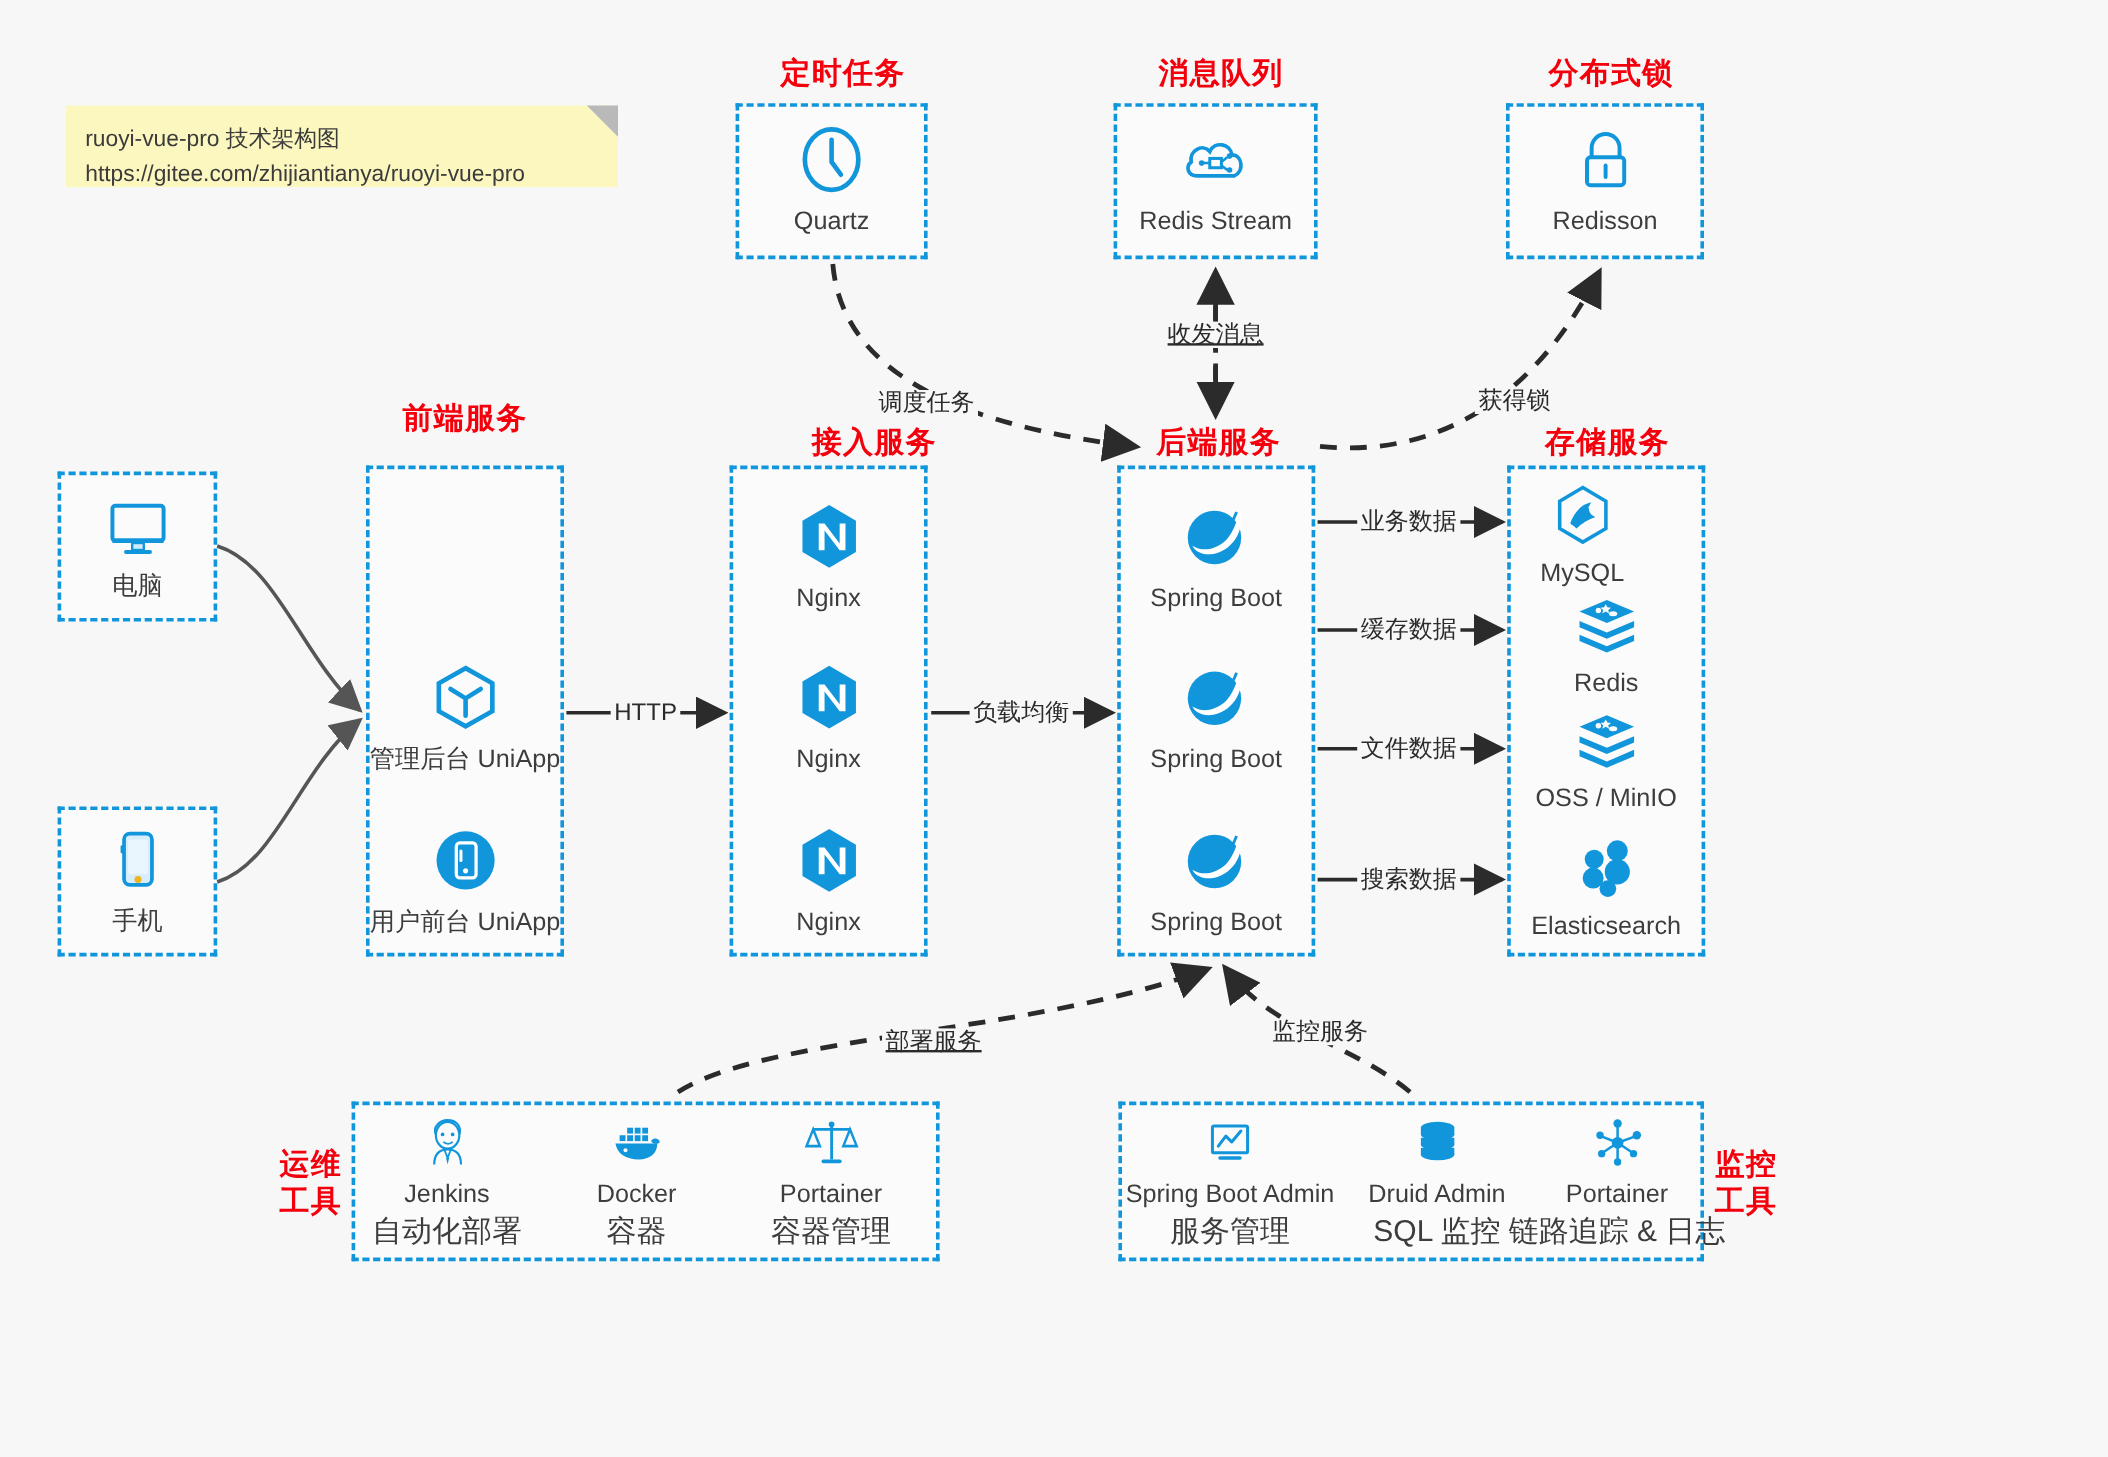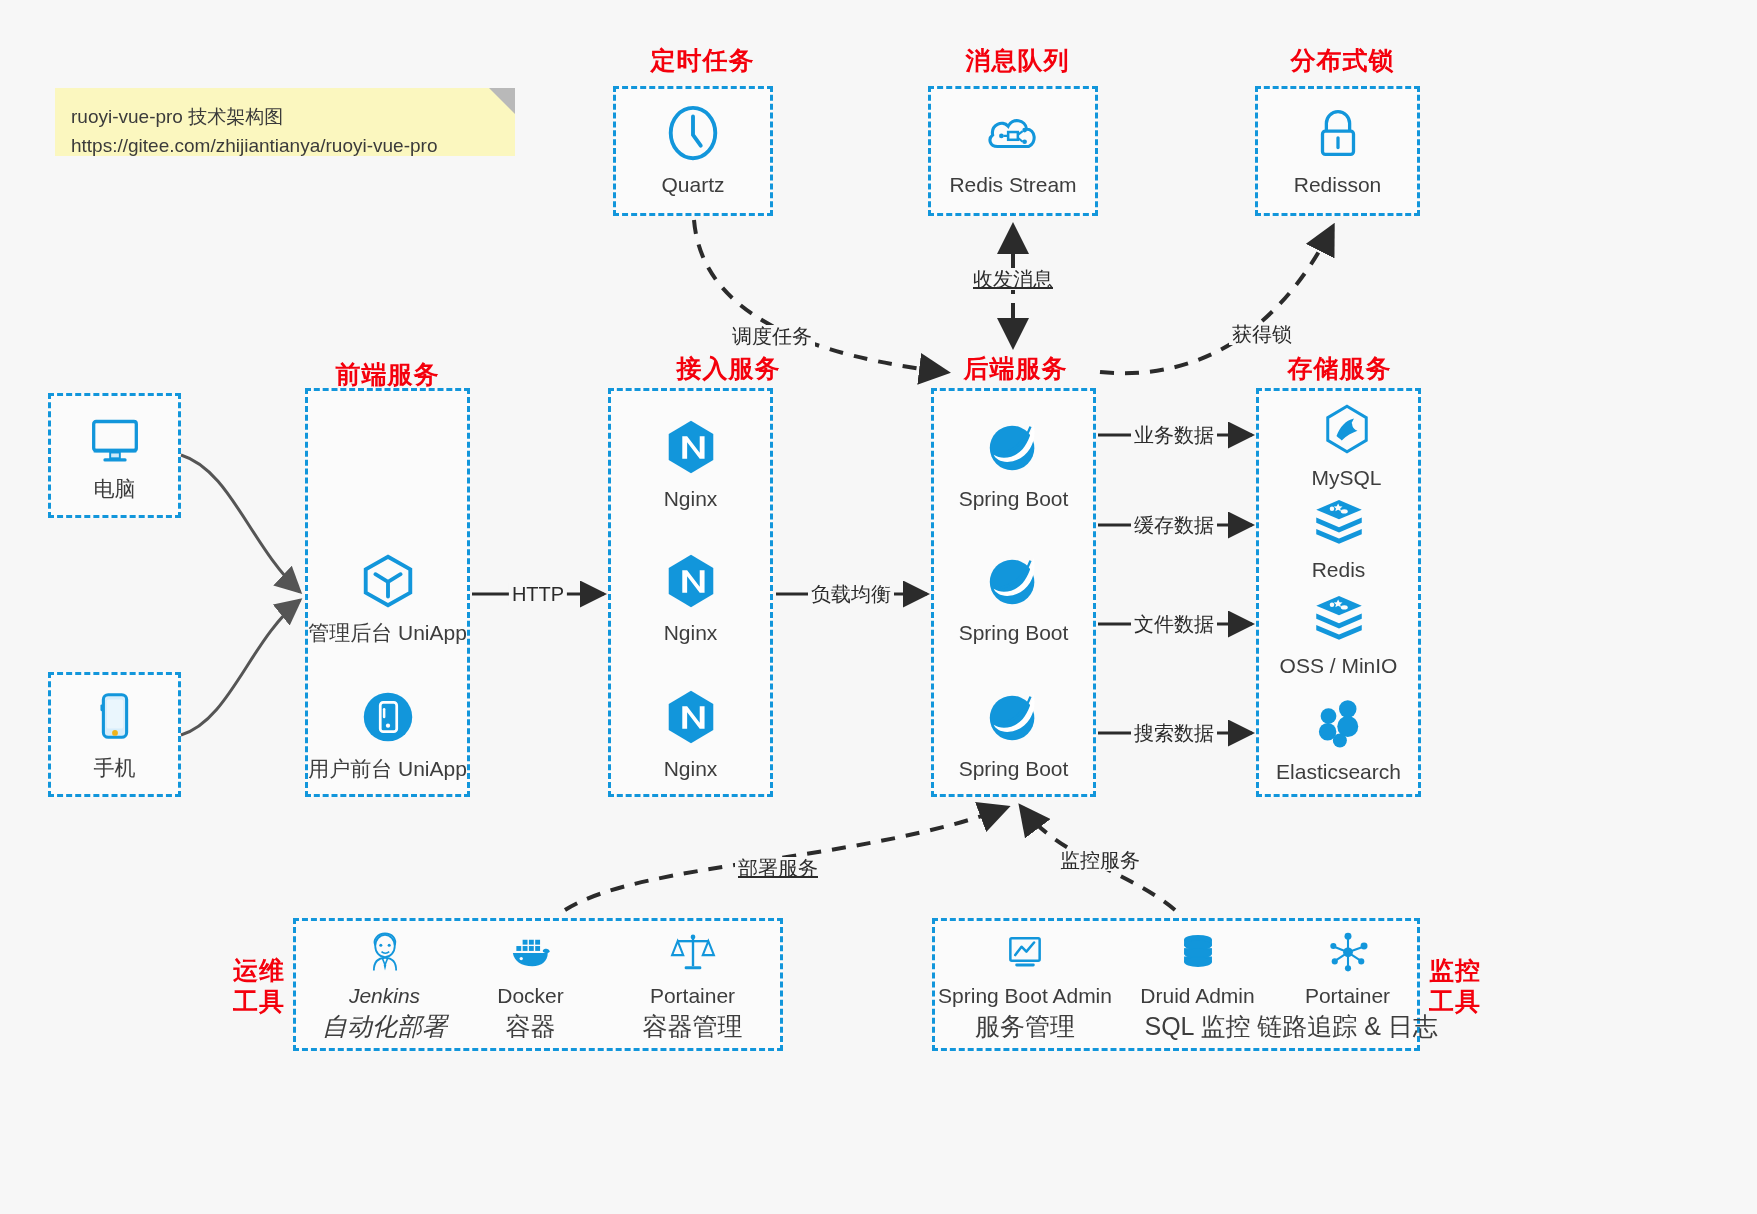--- a/index.html
+++ b/index.html
@@ -35,21 +35,21 @@
   <div class="note" style="left:55px;top:88px;width:460px;height:68px;">
     <div>ruoyi-vue-pro 技术架构图</div>
     <div>https://gitee.com/zhijiantianya/ruoyi-vue-pro</div>
     <span class="corner"></span>
   </div>
 
   <div class="grp-title" style="left:615px;top:44px;width:175px;">定时任务</div>
   <div class="grp-title" style="left:930px;top:44px;width:175px;">消息队列</div>
   <div class="grp-title" style="left:1255px;top:44px;width:175px;">分布式锁</div>
 
-  <div class="grp-title" style="left:300px;top:358px;width:175px;">前端服务</div>
+  <div class="grp-title" style="left:300px;top:332px;width:175px;">前端服务</div>
   <div class="grp-title" style="left:641px;top:352px;width:175px;font-family:Liberation Mono, monospace;">接入服务</div>
   <div class="grp-title" style="left:928px;top:352px;width:175px;">后端服务</div>
   <div class="grp-title" style="left:1252px;top:352px;width:175px;">存储服务</div>
 
   <div class="grp-title side" style="left:228px;top:955px;width:62px;">
     <div>运维</div>
     <div>工具</div>
   </div>
   <div class="grp-title side" style="left:1424px;top:955px;width:62px;">
     <div>监控</div>
@@ -228,21 +228,21 @@
   </div>
   <div class="node" style="left:931px;top:682px;width:165px;height:105px;">
     <svg class="ico" viewBox="0 0 64 64">
       <circle cx="30" cy="33" r="23" fill="#1296db"></circle>
       <path d="M52 8 C56 22 50 40 33 46 C22 50 13 45 11 40 C20 46 33 43 41 34 C47 27 50 17 52 8 Z" fill="#ffffff"></path>
       <path d="M49 11 C44 25 33 36 18 39" fill="none" stroke="#1296db" stroke-width="2.4"></path>
     </svg>
     <div class="lbl">Spring Boot</div>
   </div>
 
-  <div class="node" style="left:1264px;top:398px;width:165px;height:96px;">
+  <div class="node" style="left:1236px;top:398px;width:165px;height:96px;">
     <svg class="ico sm" viewBox="0 0 64 64">
       <path d="M32 6 L54 19 L54 45 L32 58 L10 45 L10 19 Z" fill="none" stroke="#1296db" stroke-width="3.4"></path>
       <path d="M20 40 C24 30 30 22 40 20 C36 26 38 32 44 34 C38 36 31 40 26 45 C24 43 22 42 20 40 Z" fill="#1296db"></path>
       <circle cx="39" cy="25" r="1.6" fill="#fbfbfb"></circle>
     </svg>
     <div class="lbl">MySQL</div>
   </div>
 
   <div class="node" style="left:1256px;top:490px;width:165px;height:96px;">
     <svg class="ico sm" viewBox="0 0 64 64">
@@ -272,21 +272,21 @@
     <svg class="ico sm" viewBox="0 0 64 64">
       <circle cx="42" cy="16" r="10" fill="#1296db"></circle>
       <circle cx="20" cy="24" r="9" fill="#1296db"></circle>
       <circle cx="42" cy="36" r="12" fill="#1296db"></circle>
       <circle cx="19" cy="42" r="10" fill="#1296db"></circle>
       <circle cx="33" cy="52" r="8" fill="#1296db"></circle>
     </svg>
     <div class="lbl">Elasticsearch</div>
   </div>
 
-  <div class="node" style="left:312px;top:930px;width:145px;height:112px;font-style:italic;">
+  <div class="node" style="left:300px;top:930px;width:145px;height:112px;">
     <svg class="ico sm" viewBox="0 0 64 64">
       <ellipse cx="32" cy="23" rx="14" ry="16" fill="none" stroke="#1296db" stroke-width="2.6"></ellipse>
       <path d="M18 22 C14 14 22 5 32 5 C42 5 49 12 46 22" fill="none" stroke="#1296db" stroke-width="2.6"></path>
       <circle cx="26" cy="22" r="2.2" fill="#1296db"></circle>
       <circle cx="38" cy="22" r="2.2" fill="#1296db"></circle>
       <path d="M27 31 C30 34 35 34 38 31" fill="none" stroke="#1296db" stroke-width="2.2"></path>
       <path d="M16 58 C16 45 23 40 32 40 C41 40 48 45 48 58" fill="none" stroke="#1296db" stroke-width="2.6"></path>
       <path d="M28 40 L32 50 L36 40" fill="none" stroke="#1296db" stroke-width="2.2"></path>
       <path d="M30 50 L32 58 L34 50" fill="#1296db"></path>
     </svg>

